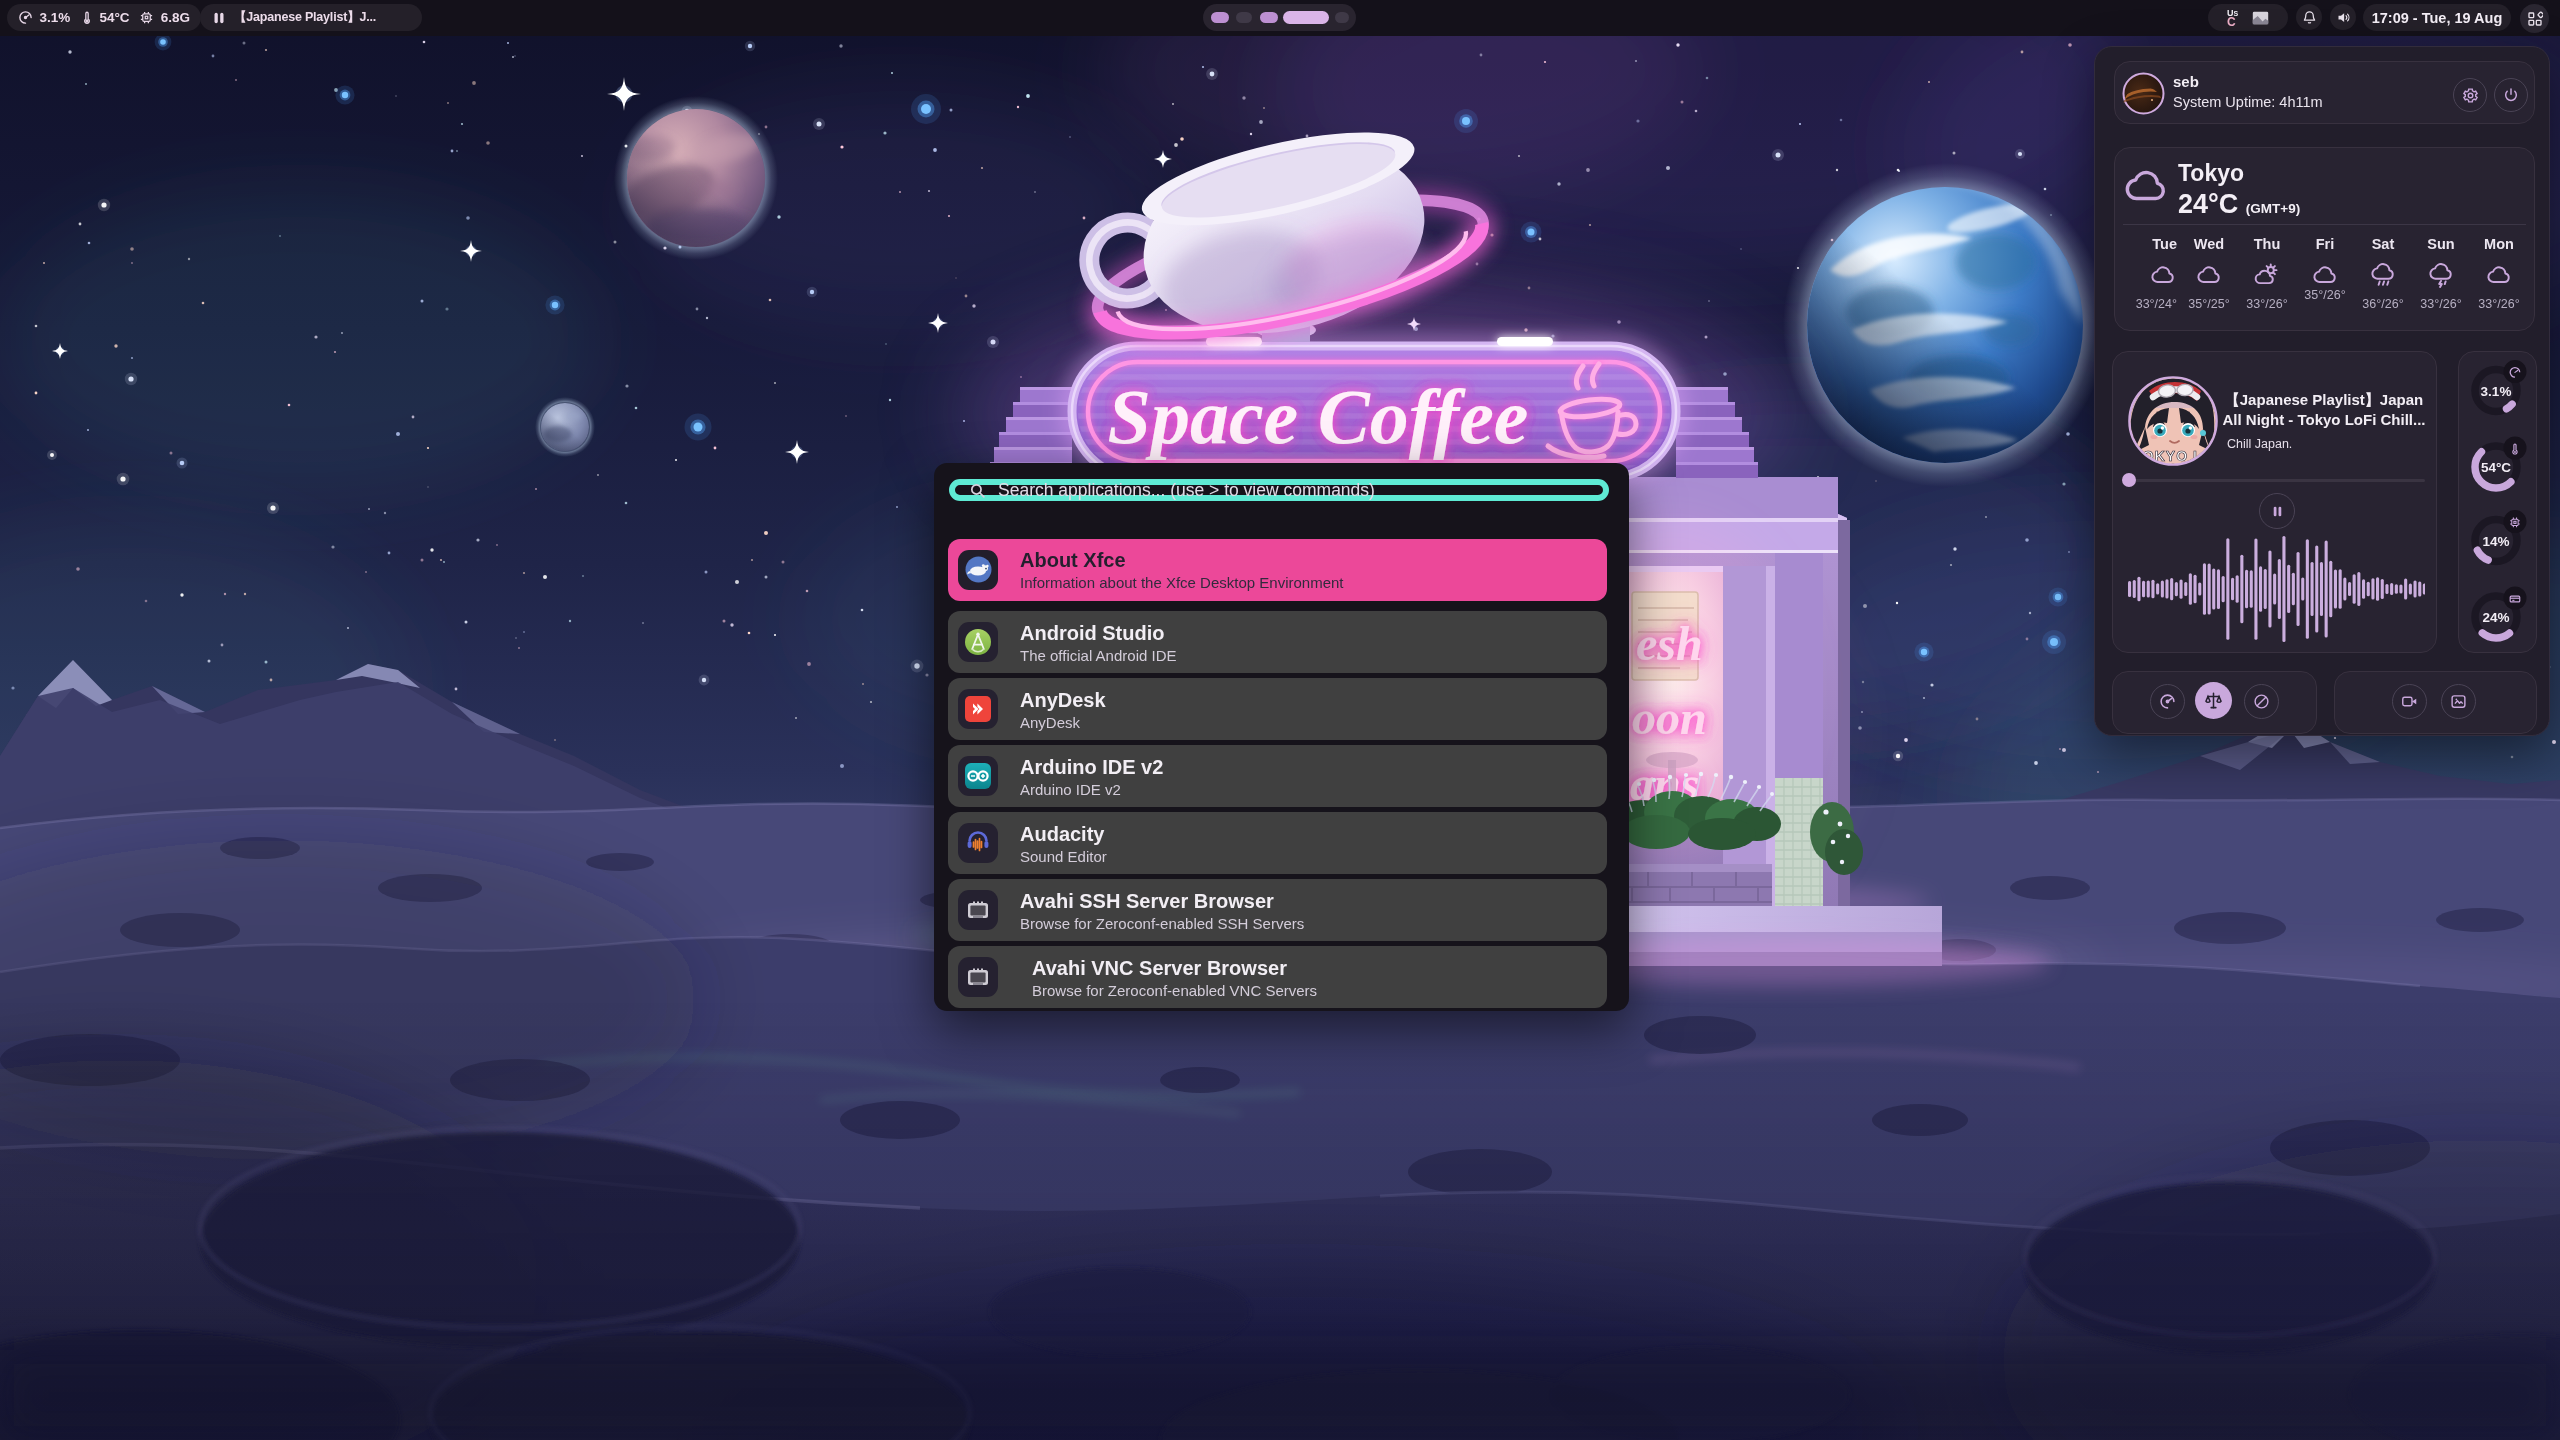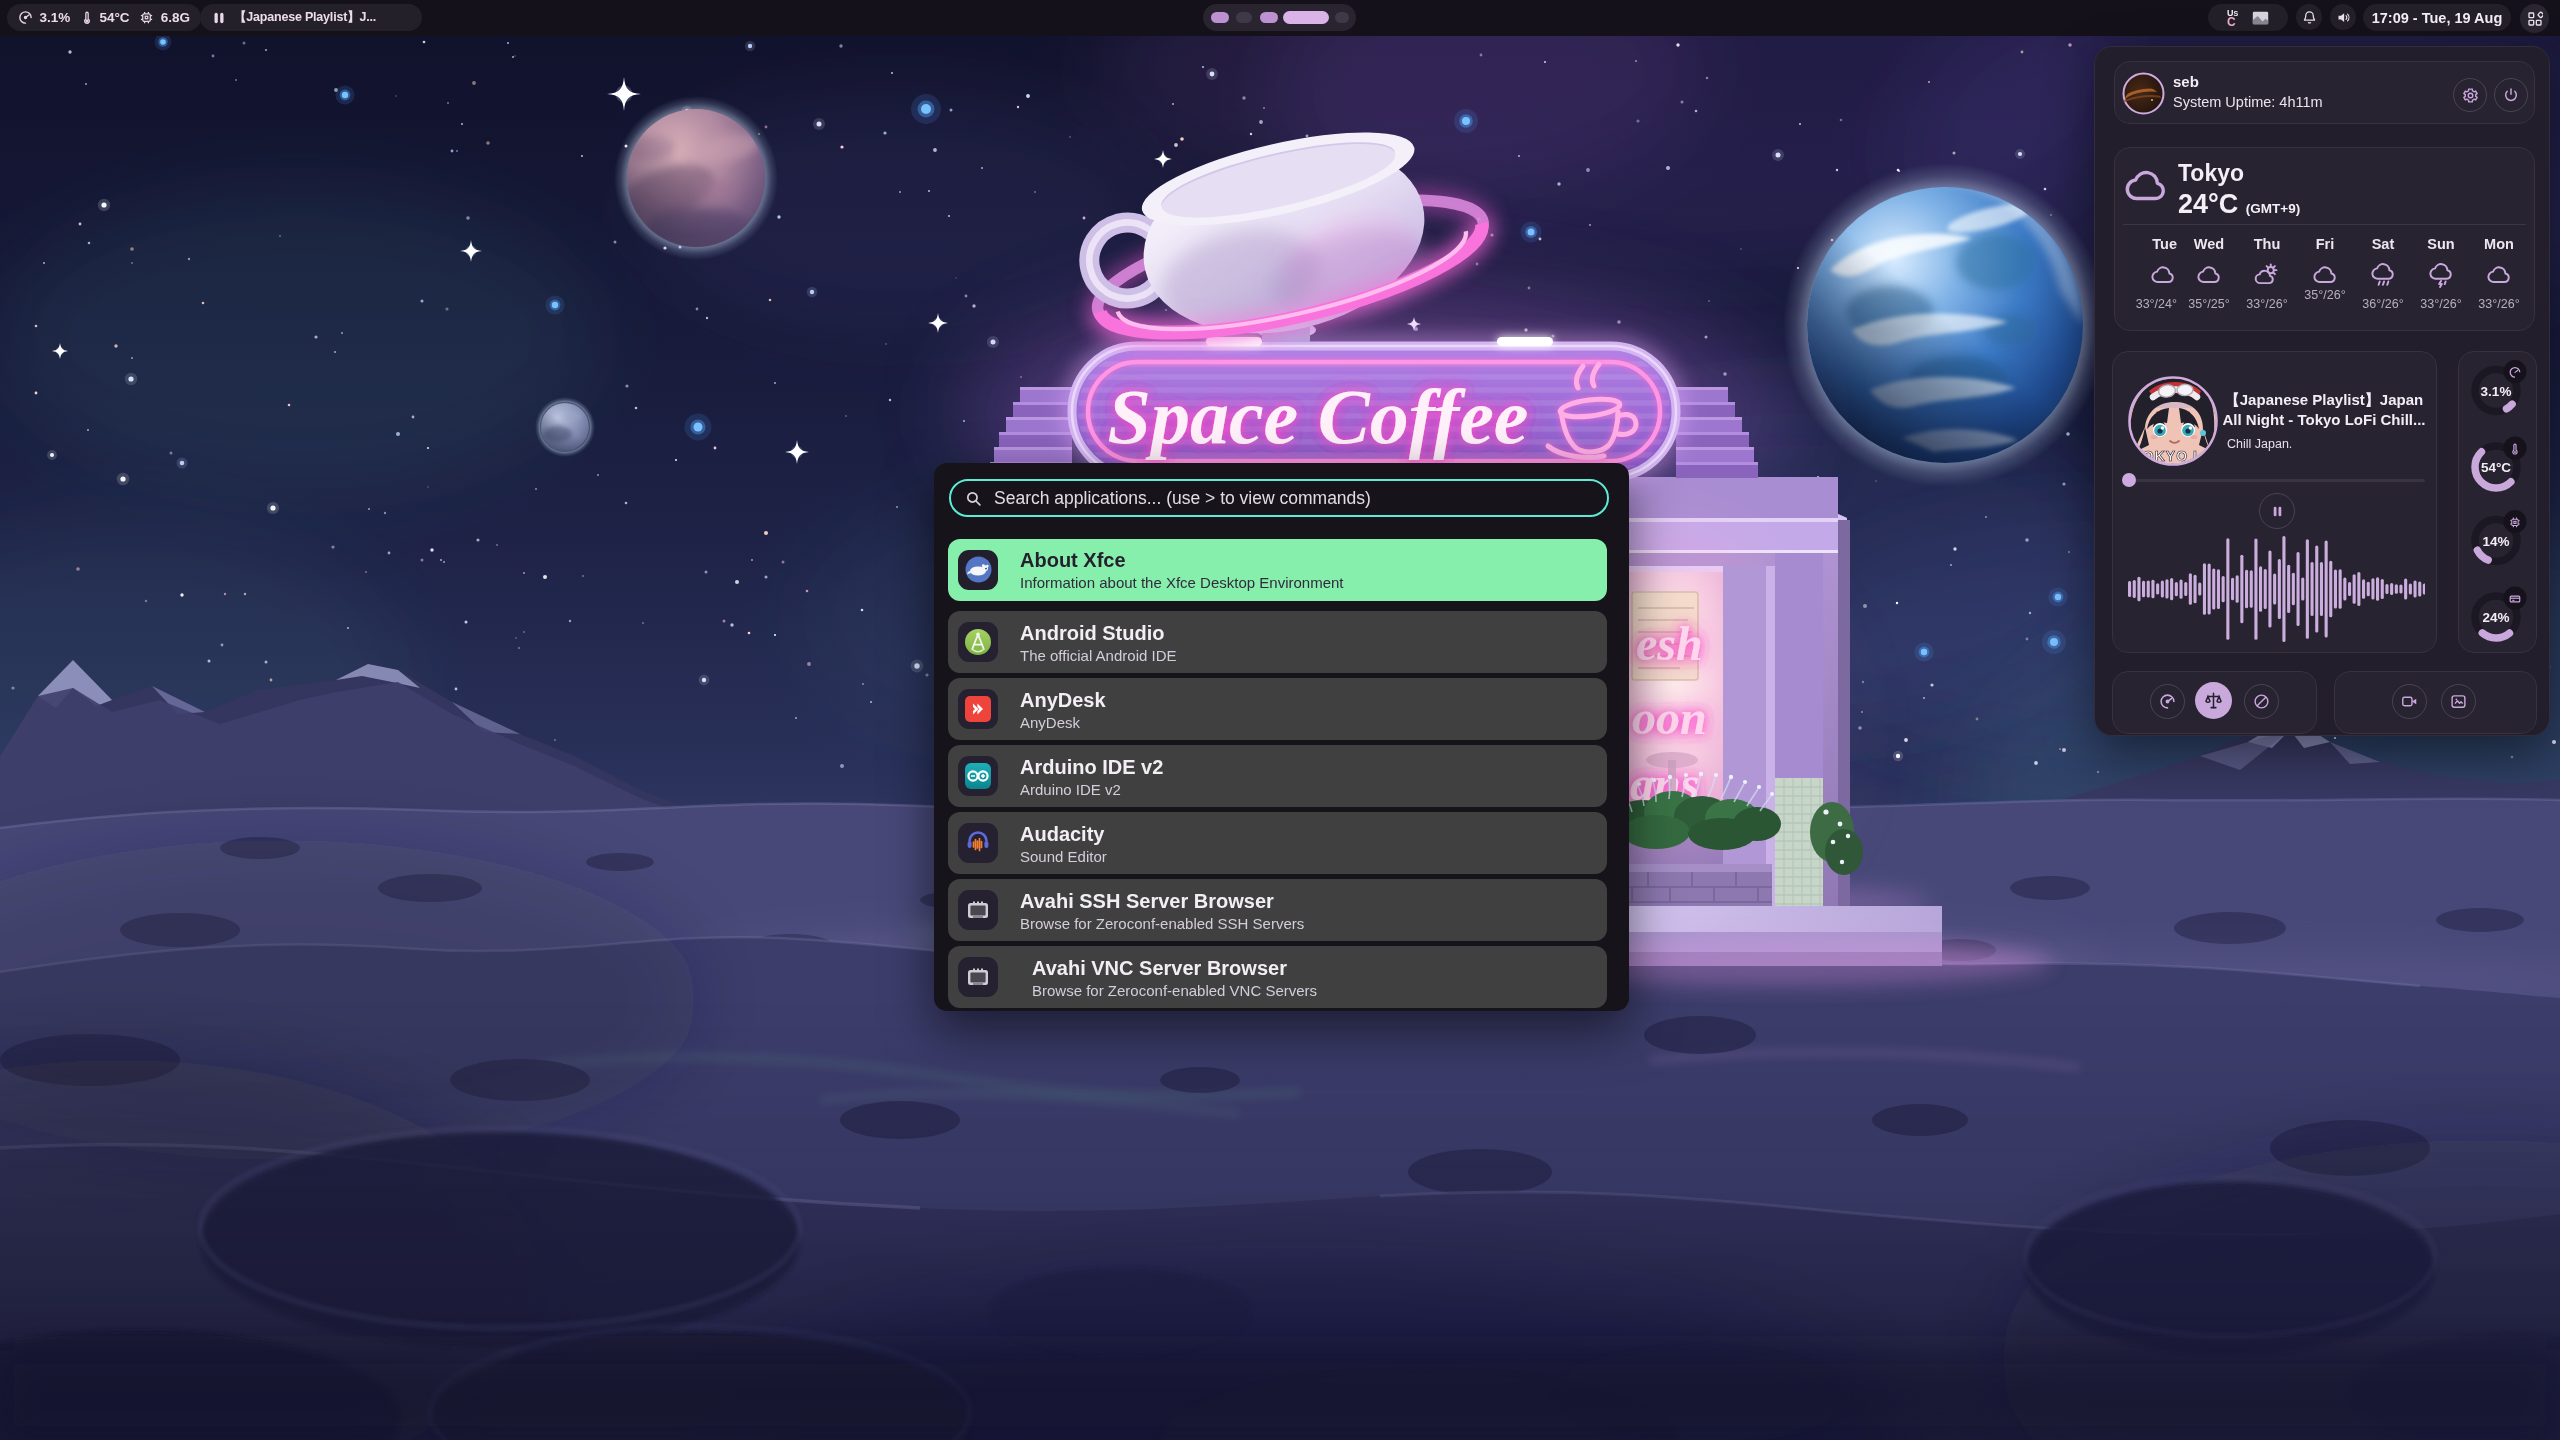--- a/index.html
+++ b/index.html
@@ -4,23 +4,23 @@
   html,body{margin:0;padding:0;width:2560px;height:1440px;overflow:hidden;background:#0f1124;font-family:"Liberation Sans",sans-serif;}
   .abs{position:absolute;}
   #wp{position:absolute;left:0;top:0;}
   
   #topbar{position:absolute;left:0;top:0;width:2560px;height:36px;background:#14111a;}
   .pill{position:absolute;top:4px;height:27px;background:#242029;border-radius:14px;display:flex;align-items:center;color:#ecdcea;font-size:13.5px;font-weight:bold;}
   .pill svg{flex:0 0 auto;}
   .cir{position:absolute;top:4px;width:26px;height:26px;border-radius:50%;background:#242029;display:flex;align-items:center;justify-content:center;}
   
   #launcher{position:absolute;left:934px;top:463px;width:695px;height:548px;background:#16131b;border-radius:13px;box-shadow:0 18px 50px rgba(0,0,0,.55);}
-  #searchbox{position:absolute;left:15px;top:16px;width:660px;height:38px;border:2px solid #5eead4;border-radius:20px;box-sizing:border-box;display:flex;align-items:center;color:#e2dbe6;font-size:17.5px;}
+  #searchbox{position:absolute;left:15px;top:16px;width:660px;height:22px;border:6px solid #5eead4;border-radius:20px;box-sizing:border-box;display:flex;align-items:center;color:#e2dbe6;font-size:17.5px;}
   .row{position:absolute;left:14px;width:659px;height:62px;border-radius:12px;display:flex;align-items:center;background:#404040;}
-  .row.hl{background:#86efac;}
+  .row.hl{background:#ec4899;}
   .chip{width:40px;height:40px;border-radius:11px;margin-left:10px;background:#252130;display:flex;align-items:center;justify-content:center;flex:0 0 auto;}
   .row.hl .chip{background:#221e2b;}
   .rtxt{margin-left:22px;display:flex;flex-direction:column;}
   .rt1{font-size:20px;font-weight:bold;color:#f2eef4;line-height:26px;}
   .rt2{font-size:15px;color:#d4cdda;line-height:19px;}
   .row.hl .rt1{color:#251f2e;}
   .row.hl .rt2{color:#322a3d;}
   
   #rp{position:absolute;left:2094px;top:46px;width:456px;height:690px;background:#221e2b;border-radius:18px;border:1px solid #322c3c;box-sizing:border-box;box-shadow:0 18px 50px rgba(0,0,0,.45);}
   .card{position:absolute;background:#282331;border:1px solid #38313f;border-radius:16px;box-sizing:border-box;}

